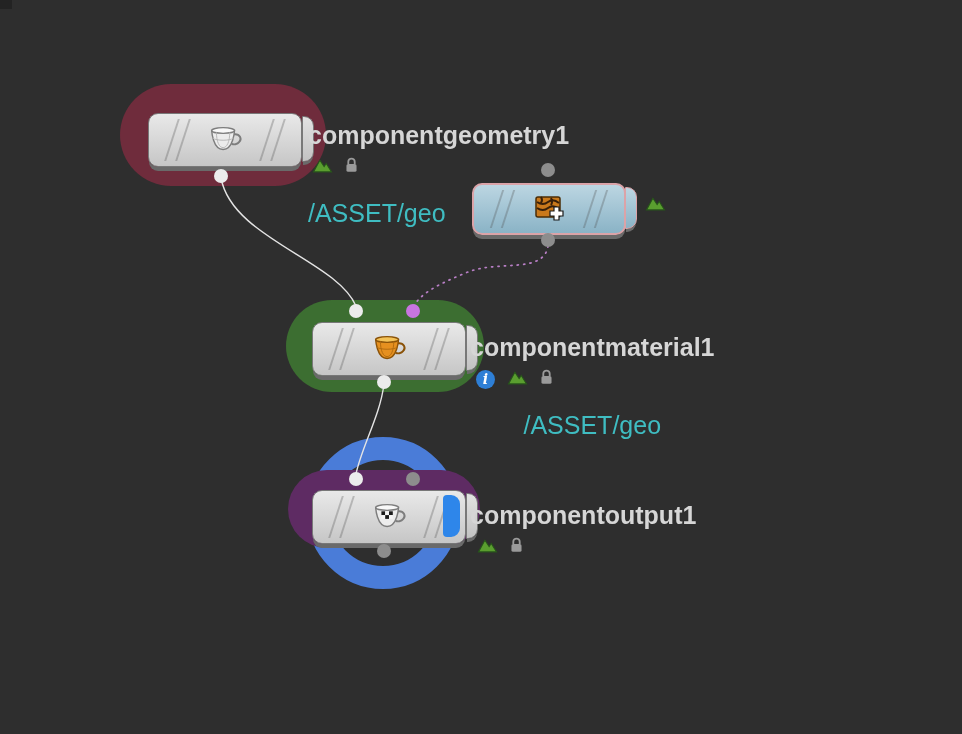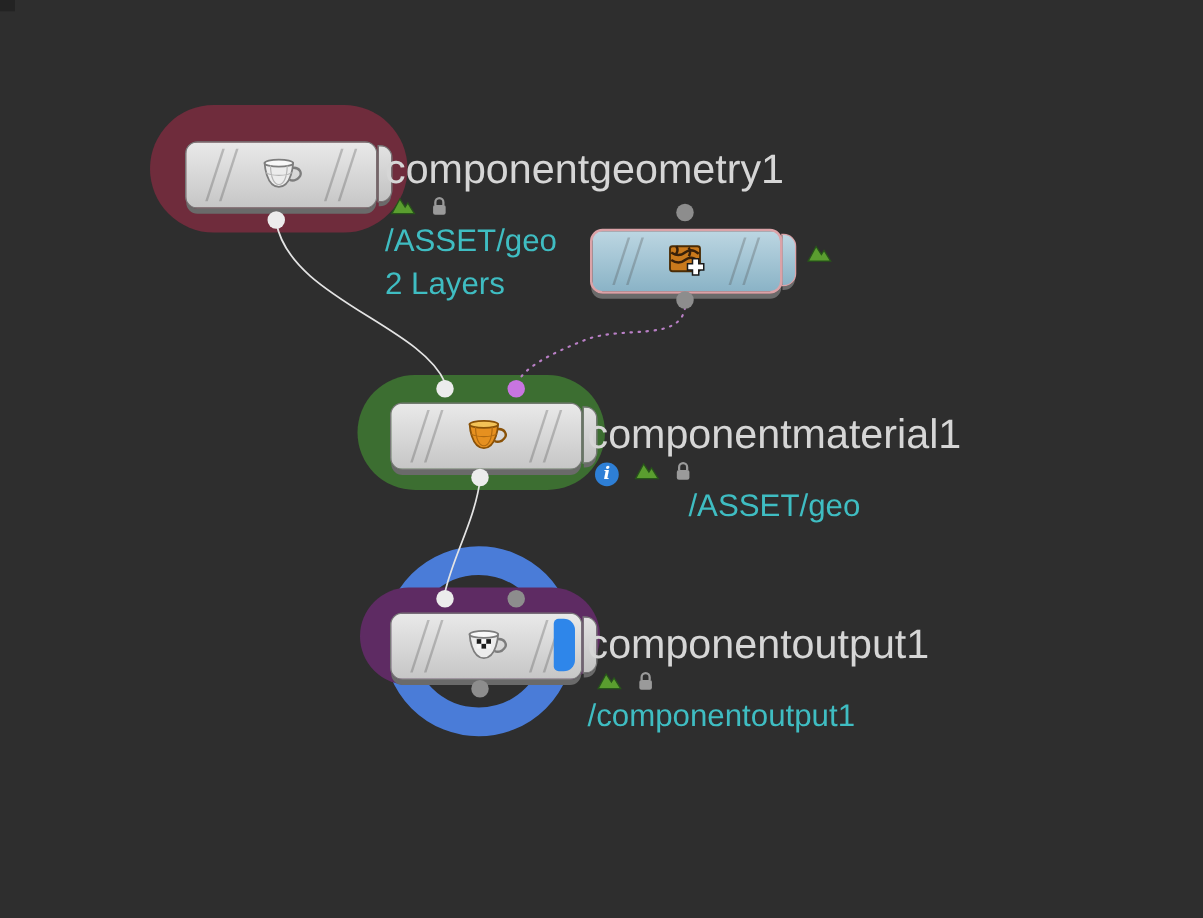--- a/index.html
+++ b/index.html
@@ -36,23 +36,23 @@
   .blue-flag{position:absolute;right:5px;top:4px;width:17px;height:42px;background:#2e86ea;border-radius:4px 9px 9px 4px;}
 
   .node-icon{position:relative;z-index:2;display:flex;align-items:center;justify-content:center;}
 
   .dot{position:absolute;width:14px;height:14px;border-radius:50%;z-index:5;}
   .dot.white{background:#ececec;}
   .dot.gray{background:#8d8d8d;}
   .dot.violet{background:#c875e0;}
 
   .label-block{position:absolute;z-index:6;}
-  .node-label{font-size:33px;line-height:32px;color:#d6d6d6;white-space:nowrap;}
+  .node-label{font-size:25px;line-height:32px;color:#d6d6d6;white-space:nowrap;font-weight:bold;}
   .badge-row{display:flex;gap:11px;align-items:center;margin-top:6px;height:20px;}
-  .info-line{font-size:25px;line-height:32px;color:#3fbdc2;white-space:nowrap;margin-top:0;}
+  .info-line{font-size:25px;line-height:32px;color:#3fbdc2;white-space:nowrap;margin-top:20px;}
   .info-line + .info-line{margin-top:2px;}
   .info-badge{width:19px;height:19px;border-radius:50%;background:#2e7fd6;color:#ffffff;
               font-family:"DejaVu Serif",serif;font-style:italic;font-weight:bold;font-size:14px;
               display:flex;align-items:center;justify-content:center;}
 </style>
 </head>
 <body>
 
 <div class="canvas">
   <div class="corner"></div>
@@ -93,21 +93,20 @@
           </svg>
       </span>
       <span>
         <svg width="15" height="18" viewBox="0 0 14 16">
             <path d="M4 7 V5 a3 3 0 0 1 6 0 v2" fill="none" stroke="#9a9a9a" stroke-width="1.7"></path>
             <rect x="2.3" y="7" width="9.4" height="7.4" rx="1.6" fill="#9a9a9a"></rect>
           </svg>
       </span>
     </div>
     <div class="info-line">/ASSET/geo</div>
-    <div class="info-line">2 Layers</div>
   </div>
 
   <div class="dot gray" style="left:541px;top:163px;"></div>
   <div class="node-body matlib" style="left:472px;top:183px;">
     <span class="slash s1"></span>
     <span class="slash s2"></span>
     <span class="node-icon">
       <svg width="36" height="30" viewBox="0 0 36 30">
         <rect x="5" y="3" width="24" height="20" rx="2" fill="#c9791c" stroke="#4a2c06" stroke-width="1.5"></rect>
         <path d="M6 8 q6 4 11 0 t11 1 M6 14 q6 4 11 0 t11 1 M10 3 q2 3 0 6 M20 4 q2 4 0 7" stroke="#38200a" stroke-width="2" fill="none"></path>
@@ -200,15 +199,14 @@
             <path d="M2 14 L8 3 L12 9 L14 6 L19 14 Z" fill="#5a9e2f" stroke="#27541a" stroke-width="1"></path>
           </svg>
       </span>
       <span>
         <svg width="15" height="18" viewBox="0 0 14 16">
             <path d="M4 7 V5 a3 3 0 0 1 6 0 v2" fill="none" stroke="#9a9a9a" stroke-width="1.7"></path>
             <rect x="2.3" y="7" width="9.4" height="7.4" rx="1.6" fill="#9a9a9a"></rect>
           </svg>
       </span>
     </div>
-    <div class="info-line">/componentoutput1</div>
   </div>
 </div>
 
 </body></html>

